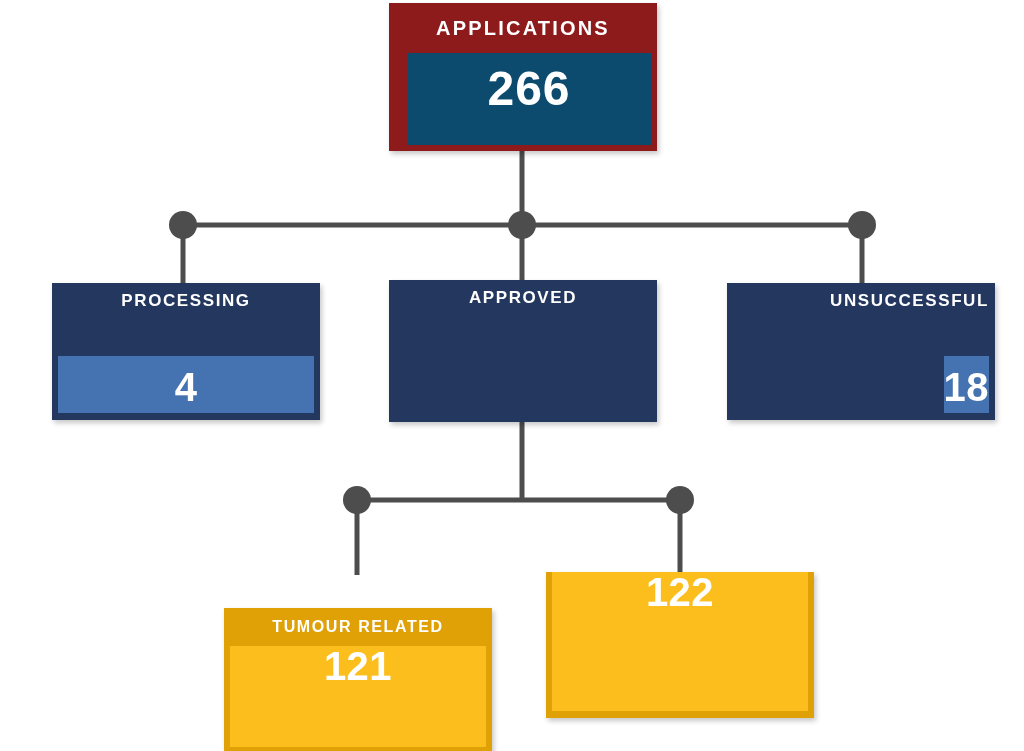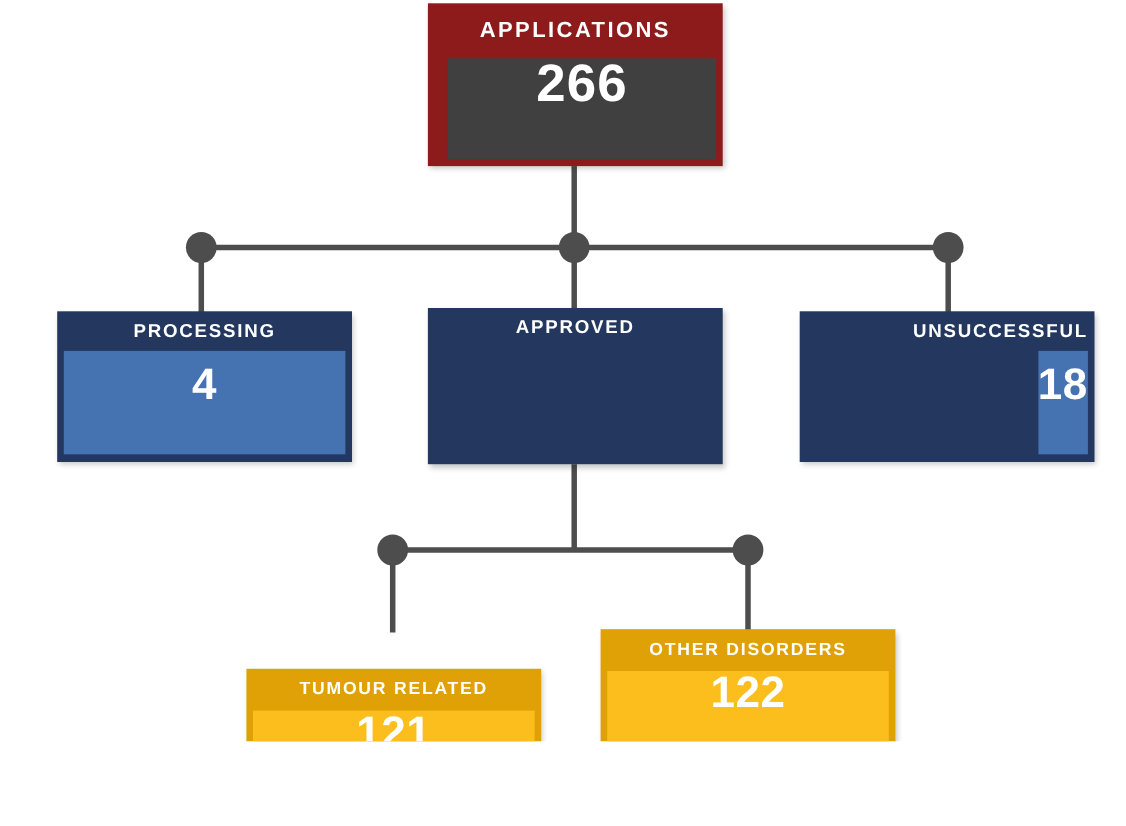--- a/index.html
+++ b/index.html
@@ -7,21 +7,21 @@
     margin: 0;
     padding: 0;
     background: #ffffff;
   }
   body {
     font-family: "Liberation Sans", sans-serif;
   }
   #stage {
     position: relative;
     width: 1024px;
-    height: 674px;
+    height: 751px;
     background: #ffffff;
     overflow: hidden;
   }
 
   
   #connectors {
     position: absolute;
     left: 0;
     top: 0;
     width: 1024px;
@@ -70,33 +70,34 @@
     height: 148px;
     background: #8e1b1c;
     padding: 0 6px 6px 6px;
   }
   #node-applications .node-header {
     height: 50px;
     font-size: 20px;
     letter-spacing: 2.2px;
   }
   #node-applications .node-body {
-    background: #404040;
-    padding-top: 0;
+    background: #0c4a6e;
+    padding-top: 12px;
     margin-left: 12px;
   }
   #node-applications .node-value {
     font-size: 48px;
     letter-spacing: 1px;
   }
 
   
   .node-blue {
     background: #23375f;
     padding: 0 6px 7px 6px;
+    gap: 37px;
   }
   .node-blue .node-header {
     height: 36px;
     font-size: 17px;
   }
   .node-blue .node-body {
     background: #4573b2;
     padding-top: 11px;
   }
   .node-blue .node-value {
@@ -210,19 +211,18 @@
   </div>
 
   <div class="node node-amber" id="node-tumour">
     <div class="node-header">TUMOUR RELATED</div>
     <div class="node-body">
       <span class="node-value">121</span>
     </div>
   </div>
 
   <div class="node node-amber" id="node-other">
-    <div class="node-header">OTHER DISORDERS</div>
     <div class="node-body">
       <span class="node-value">122</span>
     </div>
   </div>
 
 </div>
 
 </body></html>

